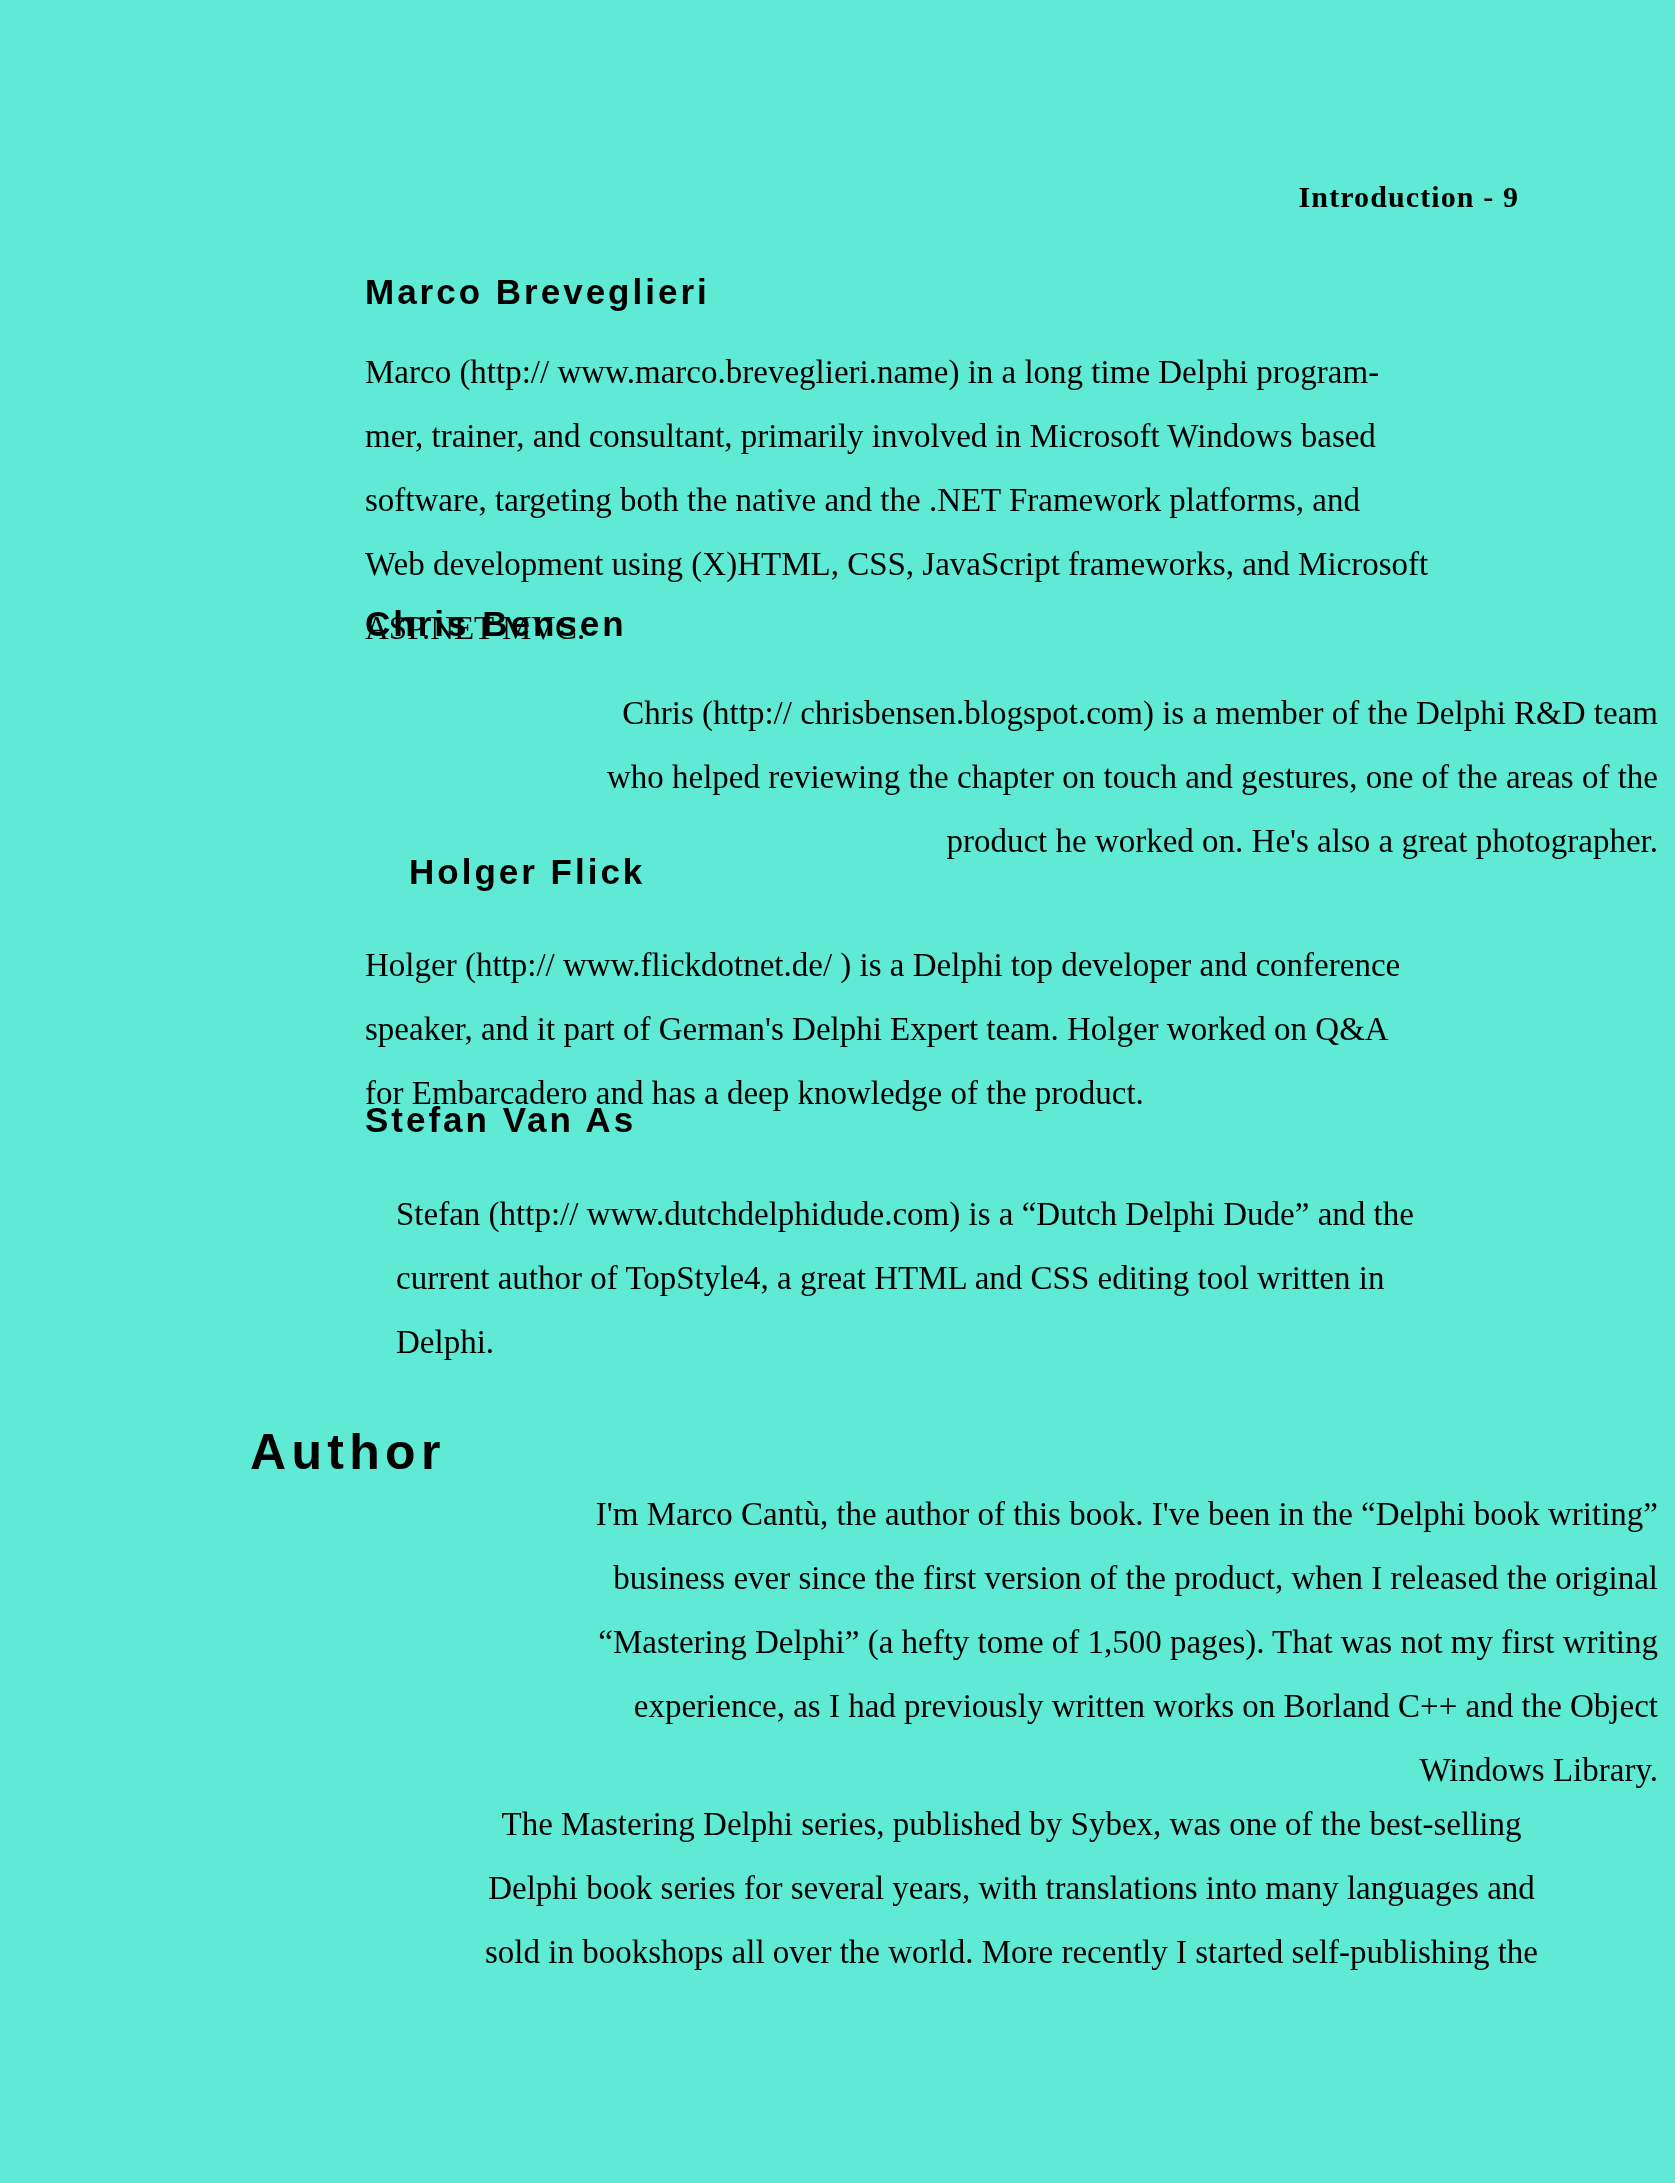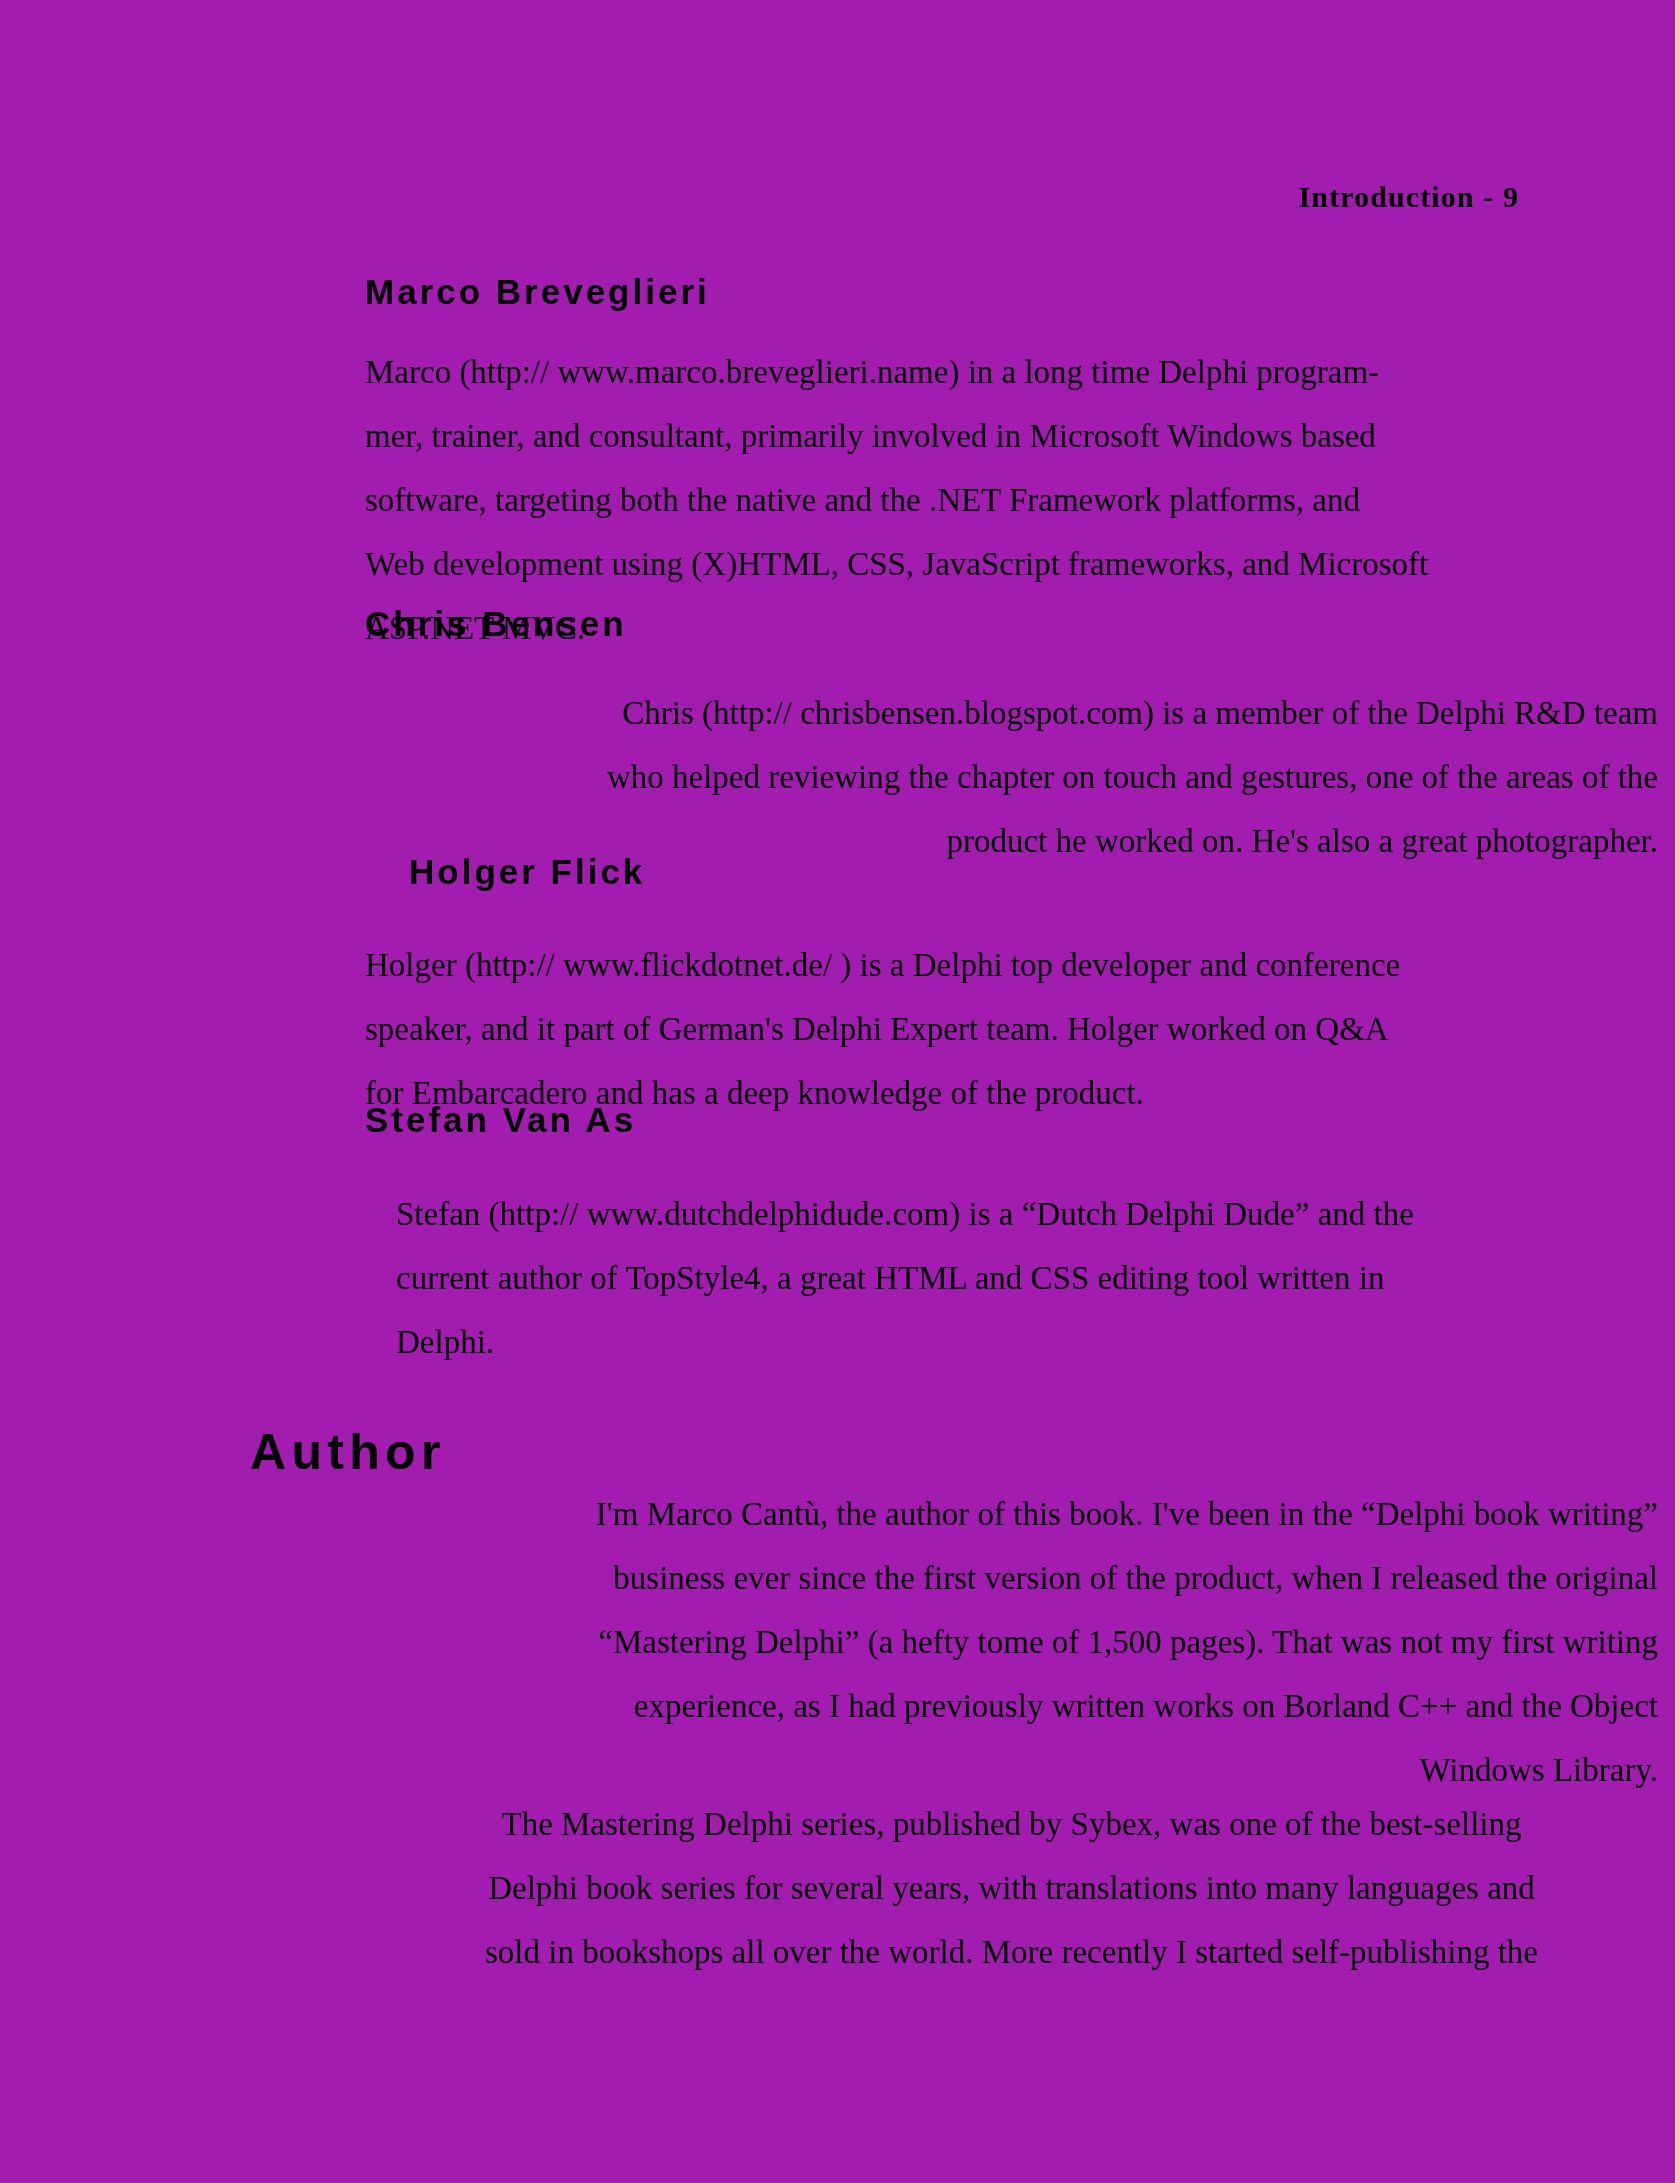--- a/index.html
+++ b/index.html
@@ -4,21 +4,21 @@
 <style>
   html, body {
     margin: 0;
     padding: 0;
     background: #ffffff;
   }
   .page {
     position: relative;
     width: 1676px;
     height: 2183px;
-    background: #a21caf;
+    background: #5eead4;
     color: #000000;
     overflow: hidden;
   }
   .running {
     position: absolute;
     right: 157px;
     font-family: "Liberation Serif", serif;
     font-weight: bold;
     font-size: 30px;
     letter-spacing: 1.1px;

